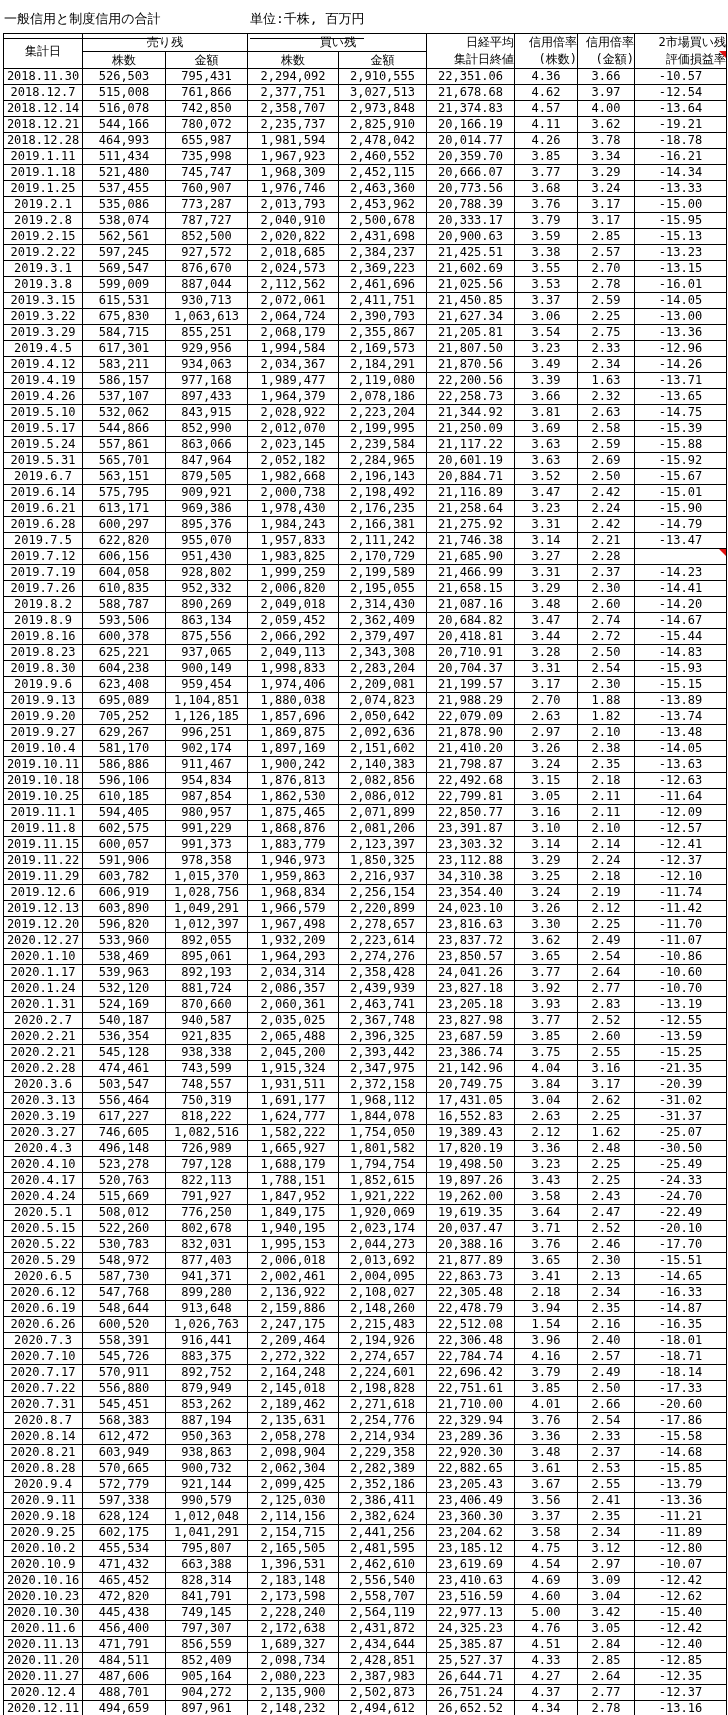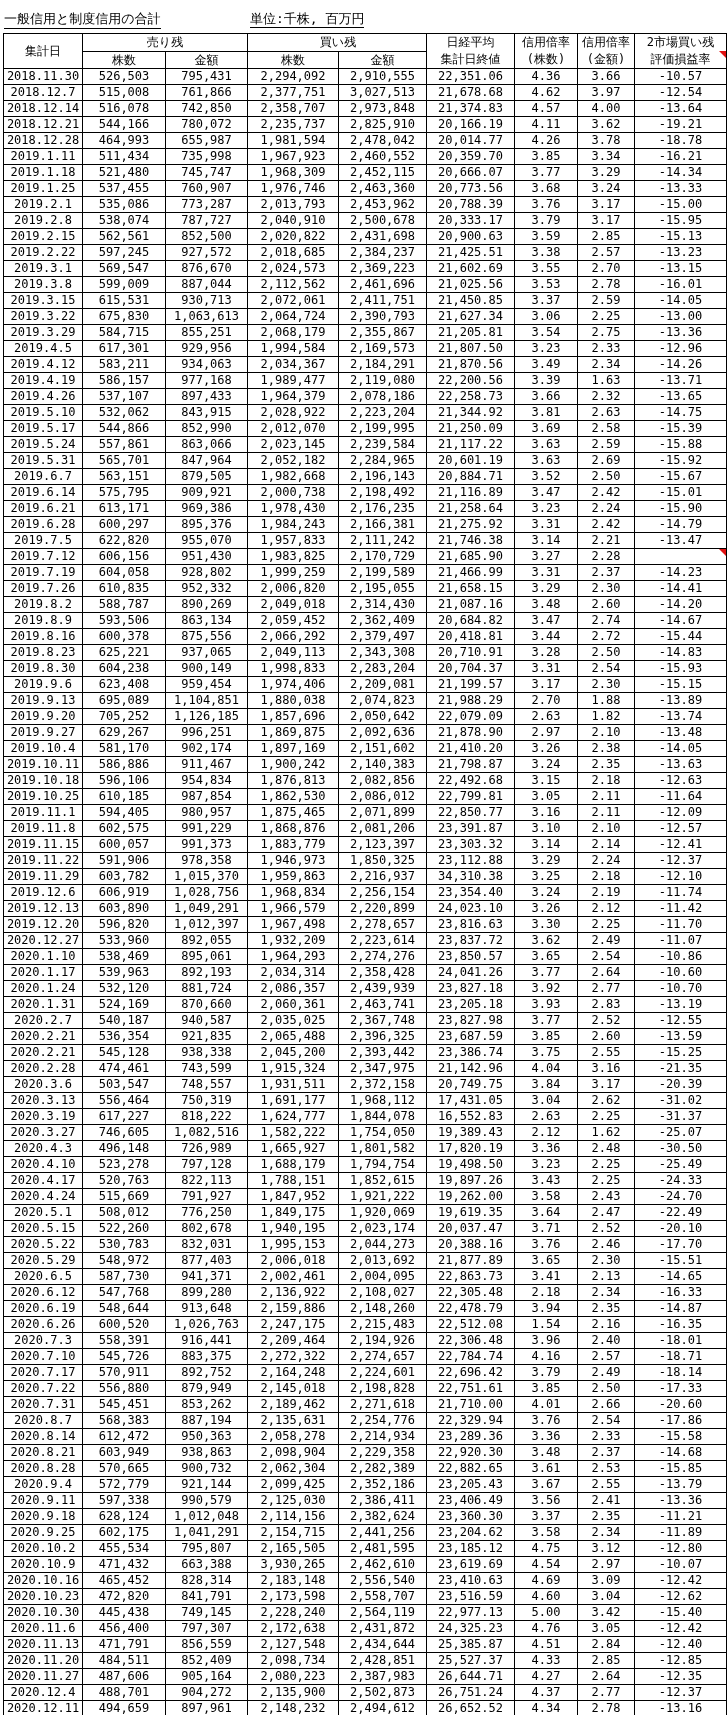--- a/index.html
+++ b/index.html
@@ -5,37 +5,37 @@
   * { box-sizing: border-box; }
   html, body { margin: 0; padding: 0; }
   body {
     width: 728px; height: 1715px;
     background: #ffffff; color: #000000;
     font-family: "DejaVu Sans Mono", "Liberation Mono", monospace;
     overflow: hidden; position: relative;
   }
   .titlebar { position: absolute; top: 11px; left: 0; width: 728px; height: 22px; }
   .title1 { position: absolute; left: 4px; top: 0; font-size: 13px; line-height: 16px;
-            padding-bottom: 1px; border-bottom: 1px solid #000; white-space: nowrap; }
+            padding-bottom: 11px; border-bottom: 1px solid #000; white-space: nowrap; }
   .title2 { position: absolute; left: 250px; top: 0; font-size: 13px; line-height: 16px;
-            padding-bottom: 0; border-bottom: 1px solid #000; white-space: nowrap; }
+            padding-bottom: 11px; border-bottom: 1px solid #000; white-space: nowrap; }
   table.grid {
     position: absolute; top: 33px; left: 3px;
     border-collapse: collapse; table-layout: fixed; width: 723px;
     font-size: 12px;
   }
   .grid th, .grid td {
     border: 1px solid #000; padding: 0;
     font-weight: normal; text-align: center;
     white-space: nowrap; overflow: hidden;
   }
   .grid thead tr { height: 17px; }
   .grid thead th { line-height: 16px; }
   .grid thead th.two-line { line-height: 16px; }
-  .grid thead th.two-line div { height: 17px; line-height: 17px; }
+  .grid thead th.two-line div { height: 17px; line-height: 17px; text-align: right; }
   .grid tbody tr { height: 16px; }
   .grid tbody td { line-height: 15px; }
   .ta-left { text-align: right; padding-left: 2px !important; }
   .rel { position: relative; }
   .red-tri {
     display: block; width: 0; height: 0;
     border-top: 7px solid #e01111; border-left: 7px solid transparent;
     position: absolute; right: 0;
   }
   .header-tri { top: 17px; }
@@ -1124,21 +1124,21 @@
         <td>2,481,595</td>
         <td>23,185.12</td>
         <td>4.75</td>
         <td>3.12</td>
         <td>-12.80</td>
       </tr>
       <tr>
         <td>2020.10.9</td>
         <td>471,432</td>
         <td>663,388</td>
-        <td>3,930,265</td>
+        <td>1,396,531</td>
         <td>2,462,610</td>
         <td>23,619.69</td>
         <td>4.54</td>
         <td>2.97</td>
         <td>-10.07</td>
       </tr>
       <tr>
         <td>2020.10.16</td>
         <td>465,452</td>
         <td>828,314</td>
@@ -1179,21 +1179,21 @@
         <td>2,431,872</td>
         <td>24,325.23</td>
         <td>4.76</td>
         <td>3.05</td>
         <td>-12.42</td>
       </tr>
       <tr>
         <td>2020.11.13</td>
         <td>471,791</td>
         <td>856,559</td>
-        <td>2,127,548</td>
+        <td>1,689,327</td>
         <td>2,434,644</td>
         <td>25,385.87</td>
         <td>4.51</td>
         <td>2.84</td>
         <td>-12.40</td>
       </tr>
       <tr>
         <td>2020.11.20</td>
         <td>484,511</td>
         <td>852,409</td>

